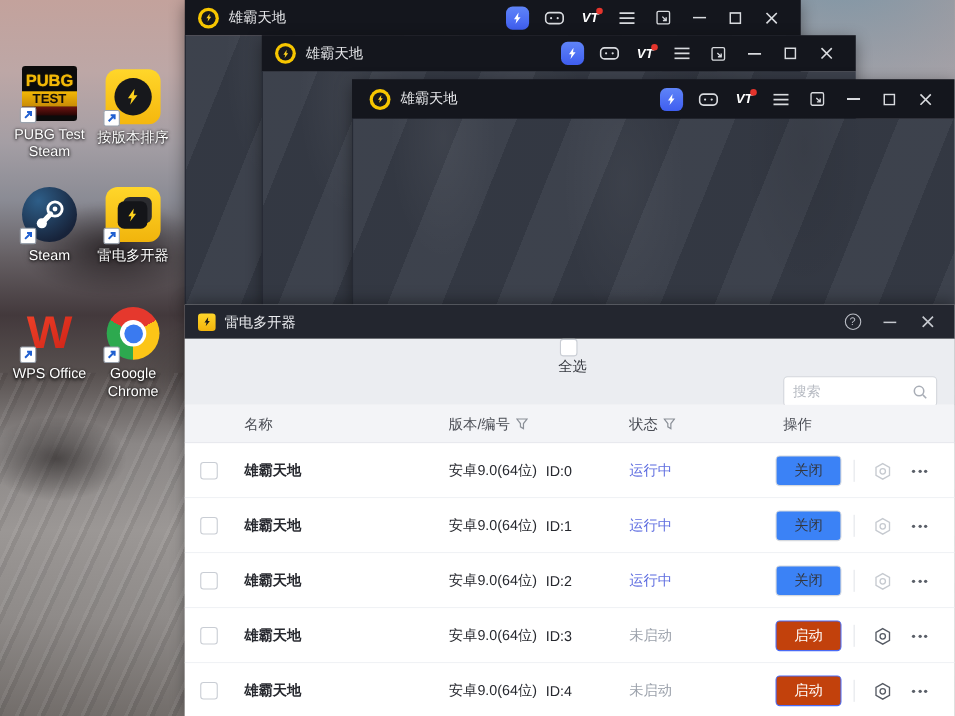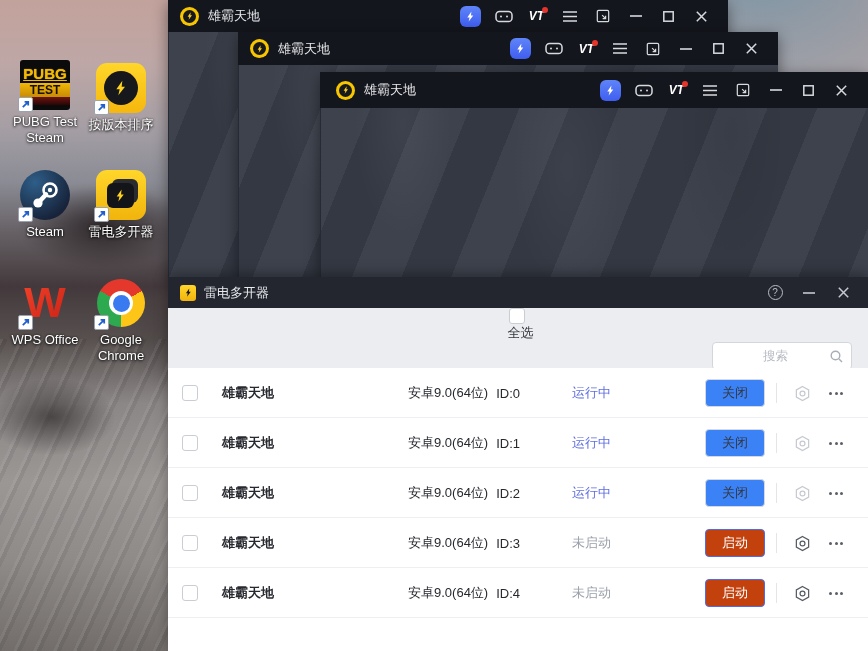--- a/index.html
+++ b/index.html
@@ -28,21 +28,21 @@
     opacity:.8;
   }
 
   
   .desk-icon { position:absolute; width:78px; display:flex; flex-direction:column; align-items:center; z-index:1; cursor:default; }
   .desk-art { position:relative; width:50px; height:50px; margin-bottom:4px; }
   .desk-label { color:#fff; font-size:13px; line-height:16px; text-align:center; text-shadow:0 1px 3px rgba(0,0,0,.9),0 0 2px rgba(0,0,0,.7); }
   .shortcut { position:absolute; left:-2px; bottom:-2px; width:15px; height:15px; background:#fff; border:1px solid #9aa2ad; border-radius:2px; display:flex; align-items:center; justify-content:center; }
   
   .pubg-box { width:50px; height:50px; background:#0b0b0b; border-radius:3px; display:flex; flex-direction:column; align-items:center; justify-content:center; overflow:hidden; }
-  .pubg-t1 { color:#f2b807; font-weight:bold; font-size:15px; letter-spacing:0; line-height:18px; text-shadow:0 0 1px #f2b807;text-decoration:underline; }
+  .pubg-t1 { color:#f2b807; font-weight:bold; font-size:15px; letter-spacing:0; line-height:18px; text-shadow:0 0 1px #f2b807; }
   .pubg-t2 { width:100%; text-align:center; background:linear-gradient(180deg,#f2b807,#c98b05); color:#161008; font-weight:bold; font-size:12px; line-height:14px; }
   .pubg-t3 { width:100%; height:8px; background:linear-gradient(180deg,#6d1410,#270605); }
   
   .ld-box { width:50px; height:50px; border-radius:11px; background:linear-gradient(180deg,#ffd62a,#f5b70d); display:flex; align-items:center; justify-content:center; }
   .ld-circle { width:34px; height:34px; border-radius:50%; background:#17181c; display:flex; align-items:center; justify-content:center; }
   
   .steam-box { width:50px; height:50px; border-radius:50%; background:radial-gradient(circle at 30% 25%,#2e5e88,#17233a 75%); display:flex; align-items:center; justify-content:center; }
   
   .ldm-box { width:50px; height:50px; border-radius:11px; background:linear-gradient(180deg,#ffd62a,#f1b40c); position:relative; overflow:hidden; }
   .ldm-back { position:absolute; left:16px; top:9px; width:26px; height:24px; border-radius:6px; background:#2b2c30; }
@@ -82,21 +82,21 @@
   .help-circle { width:15px; height:15px; border-radius:50%; border:1px solid #b9bcc4; color:#b9bcc4; font-size:10px; display:flex; align-items:center; justify-content:center; }
   .mgr-toolbar { height:60px; background:#ebedf1; display:flex; align-items:center; padding:0 16px 0 14px;flex-direction:column; }
   .checkbox { width:16px; height:16px; background:#fff; border:1px solid #c9cdd4; border-radius:3px; flex:0 0 auto; }
   .selall-label { font-size:13px; color:#35383f; margin-left:7px; }
   .v-div { width:1px; height:16px; background:#d4d7dd; margin:0 14px; }
   .batch-btn { height:30px; padding:0 14px; background:#fff; border:1px solid #d3d6dc; border-radius:4px; font-size:13px; color:#33363d; display:flex; align-items:center; cursor:pointer; }
   .toolbar-right { margin-left:auto; display:flex; align-items:center; gap:12px; }
   .sort-dd { width:94px; height:28px; background:#fff; border:1px solid #d3d6dc; border-radius:4px; display:flex; align-items:center; padding:0 8px; font-size:12.5px; color:#33363d; cursor:pointer; }
   .sort-dd span { flex:1 1 auto; white-space:nowrap; }
   .search-box { width:140px; height:28px; background:#fff; border:1px solid #d3d6dc; border-radius:4px; display:flex; align-items:center; padding:0 8px; }
-  .search-box input { border:none; outline:none; flex:1 1 auto; width:90px; font-size:12.5px; color:#33363d; font-family:inherit; background:transparent;text-align:center; }
+  .search-box input { border:none; outline:none; flex:1 1 auto; width:90px; font-size:12.5px; color:#33363d; font-family:inherit; background:transparent; }
   .search-box input::placeholder { color:#b6bac2; }
 
   .tbl-header { height:35px; background:#f3f4f7; border-bottom:1px solid #e5e7ec; position:relative; }
   .th { position:absolute; top:0; height:35px; display:flex; align-items:center; gap:5px; font-size:13px; color:#4a4d55; }
   .th-name{ left:54px; } .th-version{ left:240px; } .th-status{ left:404px; } .th-action{ left:544px; }
 
   .tbl-row { height:50px; position:relative; background:#fff; border-bottom:1px solid #edeff3; }
   .row-check { position:absolute; left:14px; top:17px; }
   .cell { position:absolute; top:0; height:50px; display:flex; align-items:center; font-size:13px; color:#27292f; }
   .c-name { left:54px; font-weight:bold; }
@@ -425,20 +425,40 @@
         <div class="search-box">
           <input placeholder="搜索" style="">
           <svg width="13" height="13" viewBox="0 0 13 13">
               <circle cx="5.5" cy="5.5" r="4.3" fill="none" stroke="#a8adb6" stroke-width="1.4"></circle>
               <path d="M9 9 L12 12" stroke="#a8adb6" stroke-width="1.4"></path>
             </svg>
         </div>
       </div>
     </div>
 
+    <div class="tbl-header">
+      <div class="th th-name">
+          <span>名称</span>
+        </div>
+      <div class="th th-version">
+          <span>版本/编号</span>
+        <svg width="11" height="11" viewBox="0 0 12 12">
+            <path d="M1 1 h10 L7.5 5.5 V10.5 L4.5 8.8 V5.5 Z" fill="none" stroke="#8b9098" stroke-width="1.2"></path>
+          </svg>
+        </div>
+      <div class="th th-status">
+          <span>状态</span>
+        <svg width="11" height="11" viewBox="0 0 12 12">
+            <path d="M1 1 h10 L7.5 5.5 V10.5 L4.5 8.8 V5.5 Z" fill="none" stroke="#8b9098" stroke-width="1.2"></path>
+          </svg>
+        </div>
+      <div class="th th-action">
+          <span>操作</span>
+        </div>
+    </div>
 
     <div class="tbl-row">
       <div class="checkbox row-check"></div>
       <div class="cell c-name">雄霸天地</div>
       <div class="cell c-version">
           <span>安卓9.0(64位)</span>
           <span>ID:0</span>
         </div>
       <div class="cell c-status status-running">运行中</div>
       <button class="act-btn btn-close">关闭</button>

